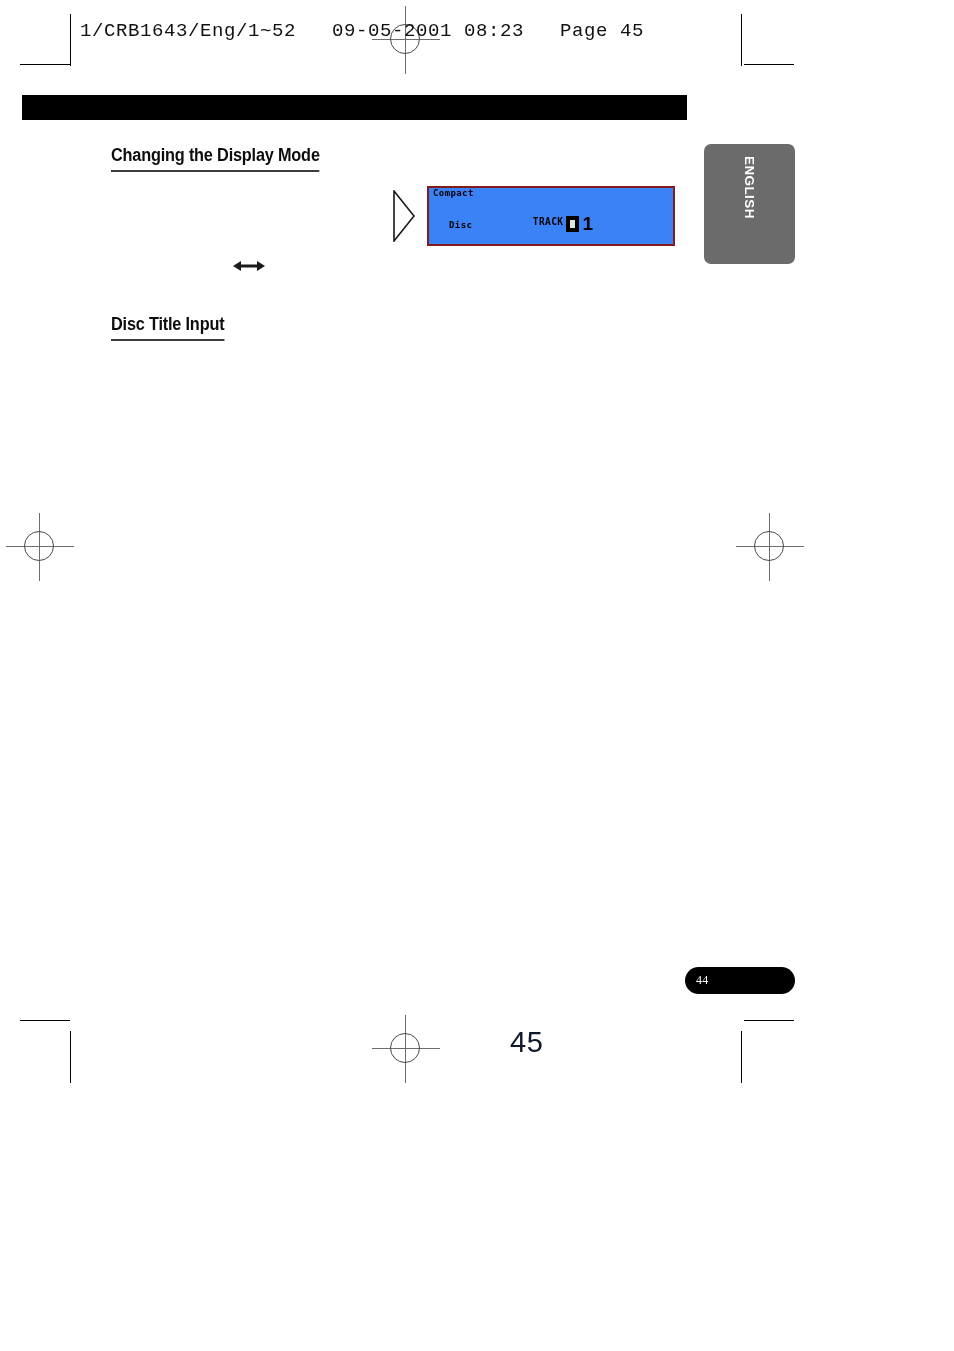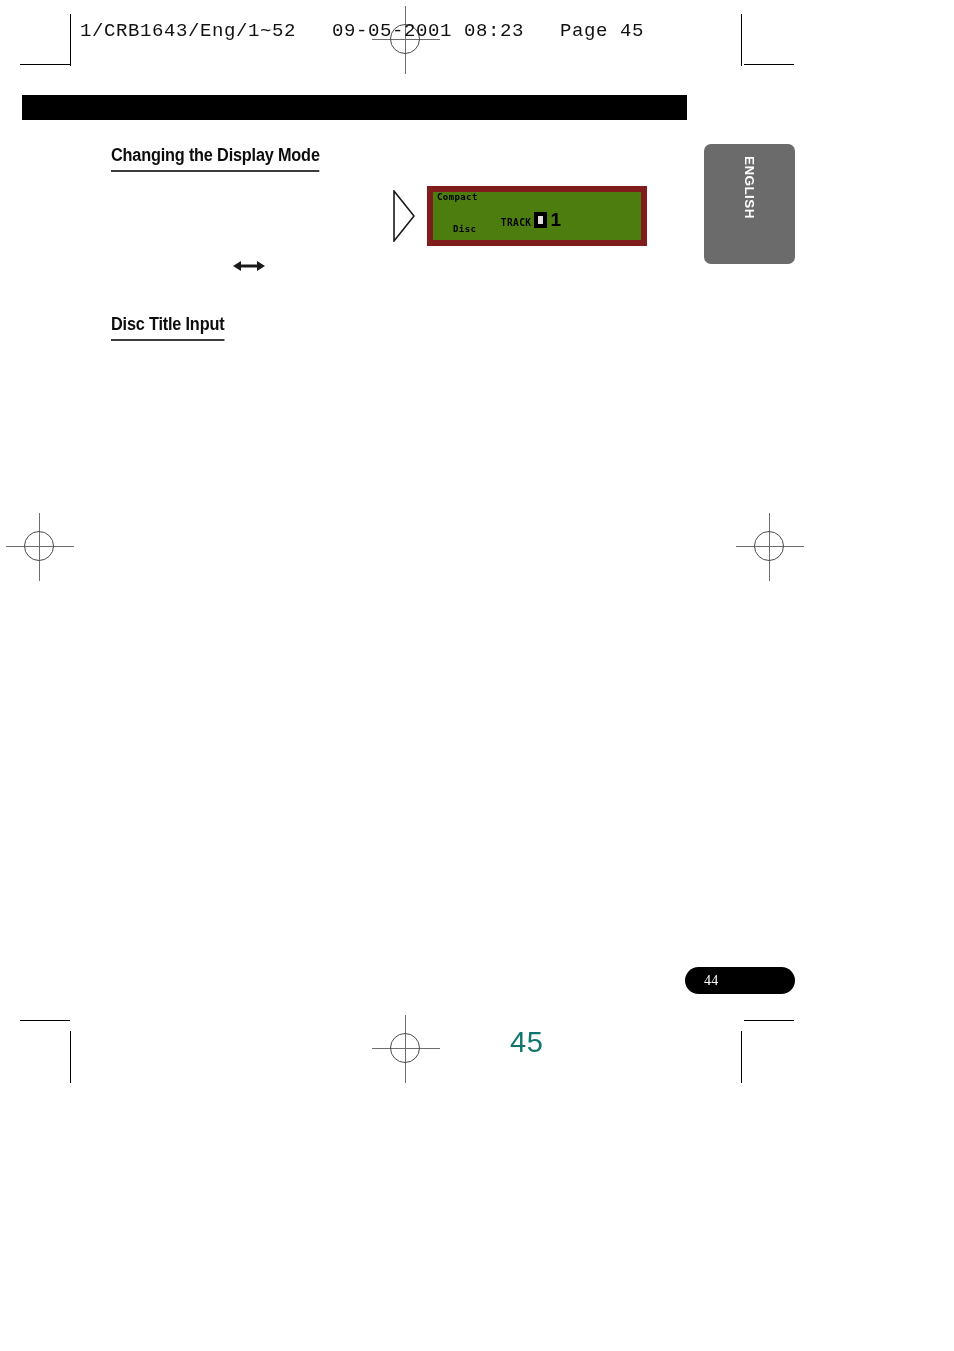--- a/index.html
+++ b/index.html
@@ -112,24 +112,24 @@
     position: absolute;
     left: 393px;
     top: 190px;
     width: 22px;
     height: 52px;
   }
   .lcd-panel {
     position: absolute;
     left: 427px;
     top: 186px;
-    width: 220px;
+    width: 248px;
     height: 60px;
-    background: #4d7c0f;
-    border: 6px solid #7f1d1d;
+    background: #3b82f6;
+    border: 2px solid #7f1d1d;
     box-sizing: border-box;
   }
   .lcd-logo {
     position: absolute;
     left: 4px;
     top: 1px;
     font-family: "DejaVu Sans Mono", monospace;
     font-size: 9px;
     font-weight: bold;
     line-height: 9.5px;
@@ -139,21 +139,21 @@
   .lcd-logo .line2 {
     display: block;
     padding-left: 16px;
     margin-top: 22px;
   }
   .lcd-readout {
     position: absolute;
     right: 80px;
     bottom: 12px;
     display: flex;
-    align-items: flex-end;
+    align-items: flex-start;
     gap: 3px;
   }
   .lcd-track-label {
     font-family: "DejaVu Sans Mono", monospace;
     font-size: 9.5px;
     font-weight: bold;
     letter-spacing: 0.4px;
     color: #000000;
     transform: scaleY(1.05);
   }
@@ -210,34 +210,33 @@
     width: 110px;
     height: 27px;
     background: #000000;
     border-radius: 14px;
     display: flex;
     align-items: center;
   }
   .page-pill-num {
     color: #ffffff;
     font-family: "Liberation Serif", serif;
-    font-size: 14px;
+    font-size: 12px;
     padding-left: 11px;
     letter-spacing: 0.3px;
-    margin-left: 8px;
   }
 
   
   .folio {
     position: absolute;
     left: 510px;
     top: 1026px;
     font-family: "Liberation Sans", sans-serif;
     font-size: 29px;
-    color: #0f766e;
+    color: #0f172a;
     letter-spacing: 0.5px;
   }
 </style>
 </head>
 <body>
 
 <div class="page">
 
   <div class="crop crop-v" style="left:70px; top:14px; height:52px;"></div>
   <div class="crop crop-h" style="left:20px; top:64px; width:50px;"></div>

